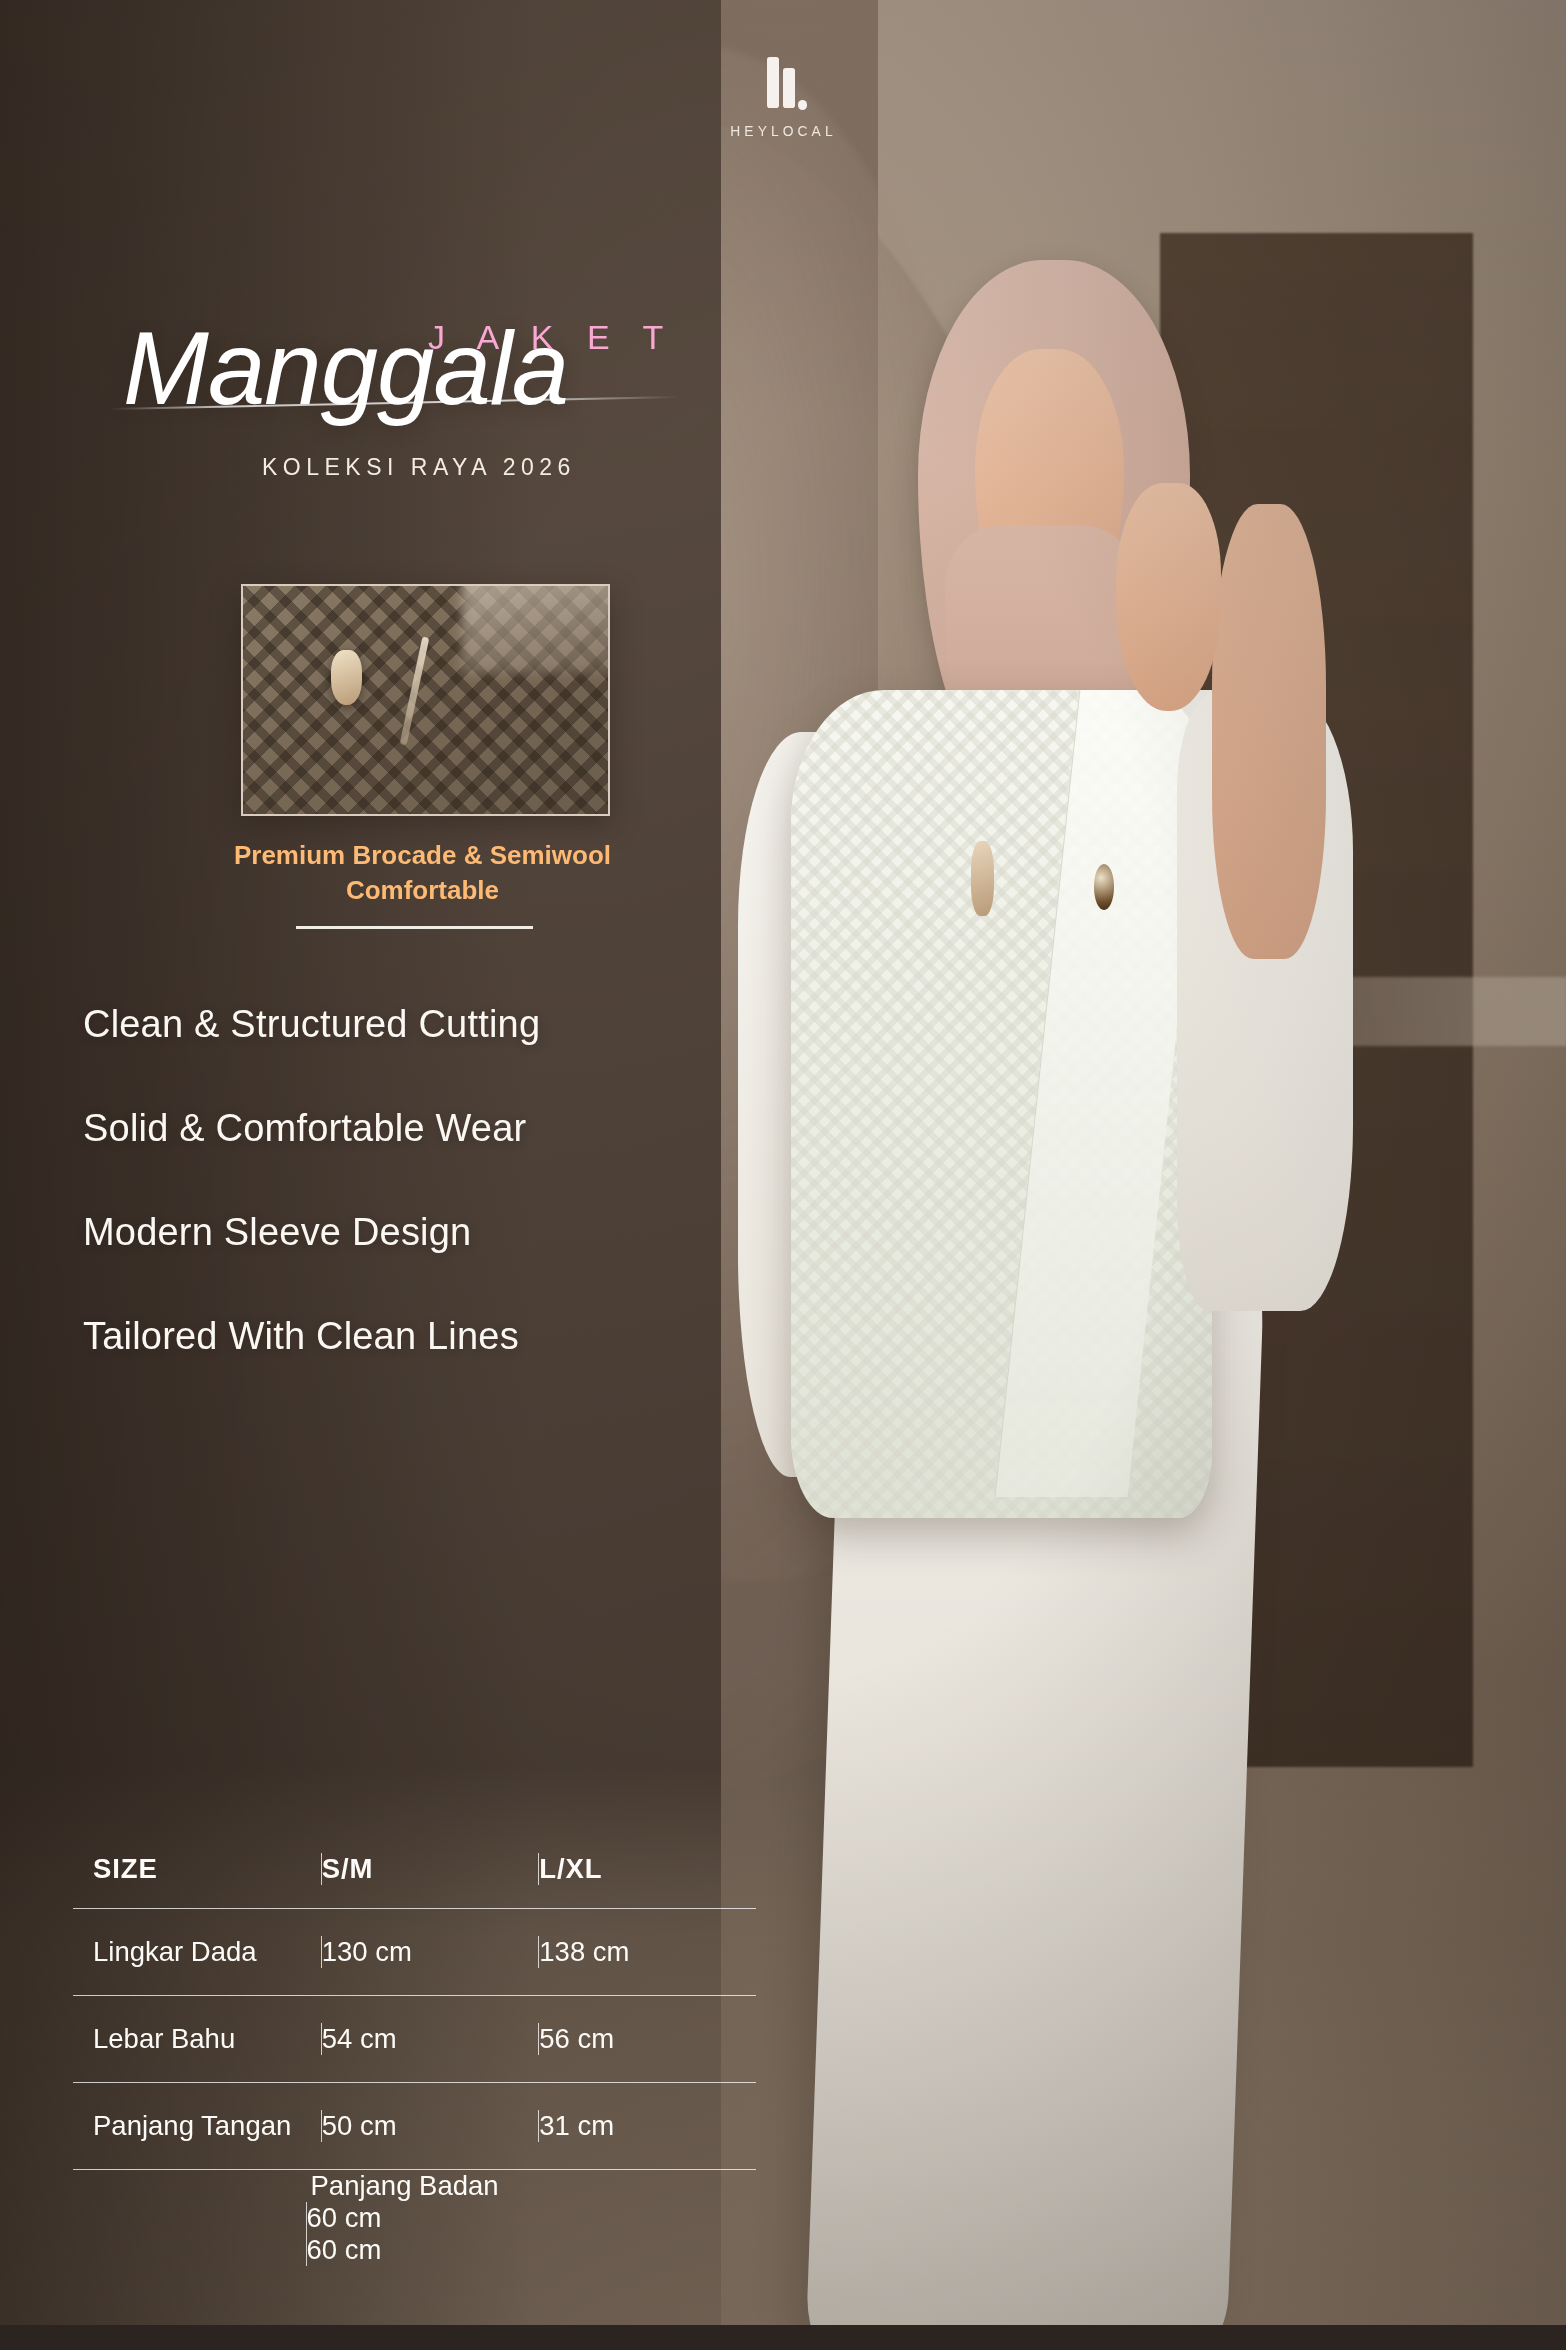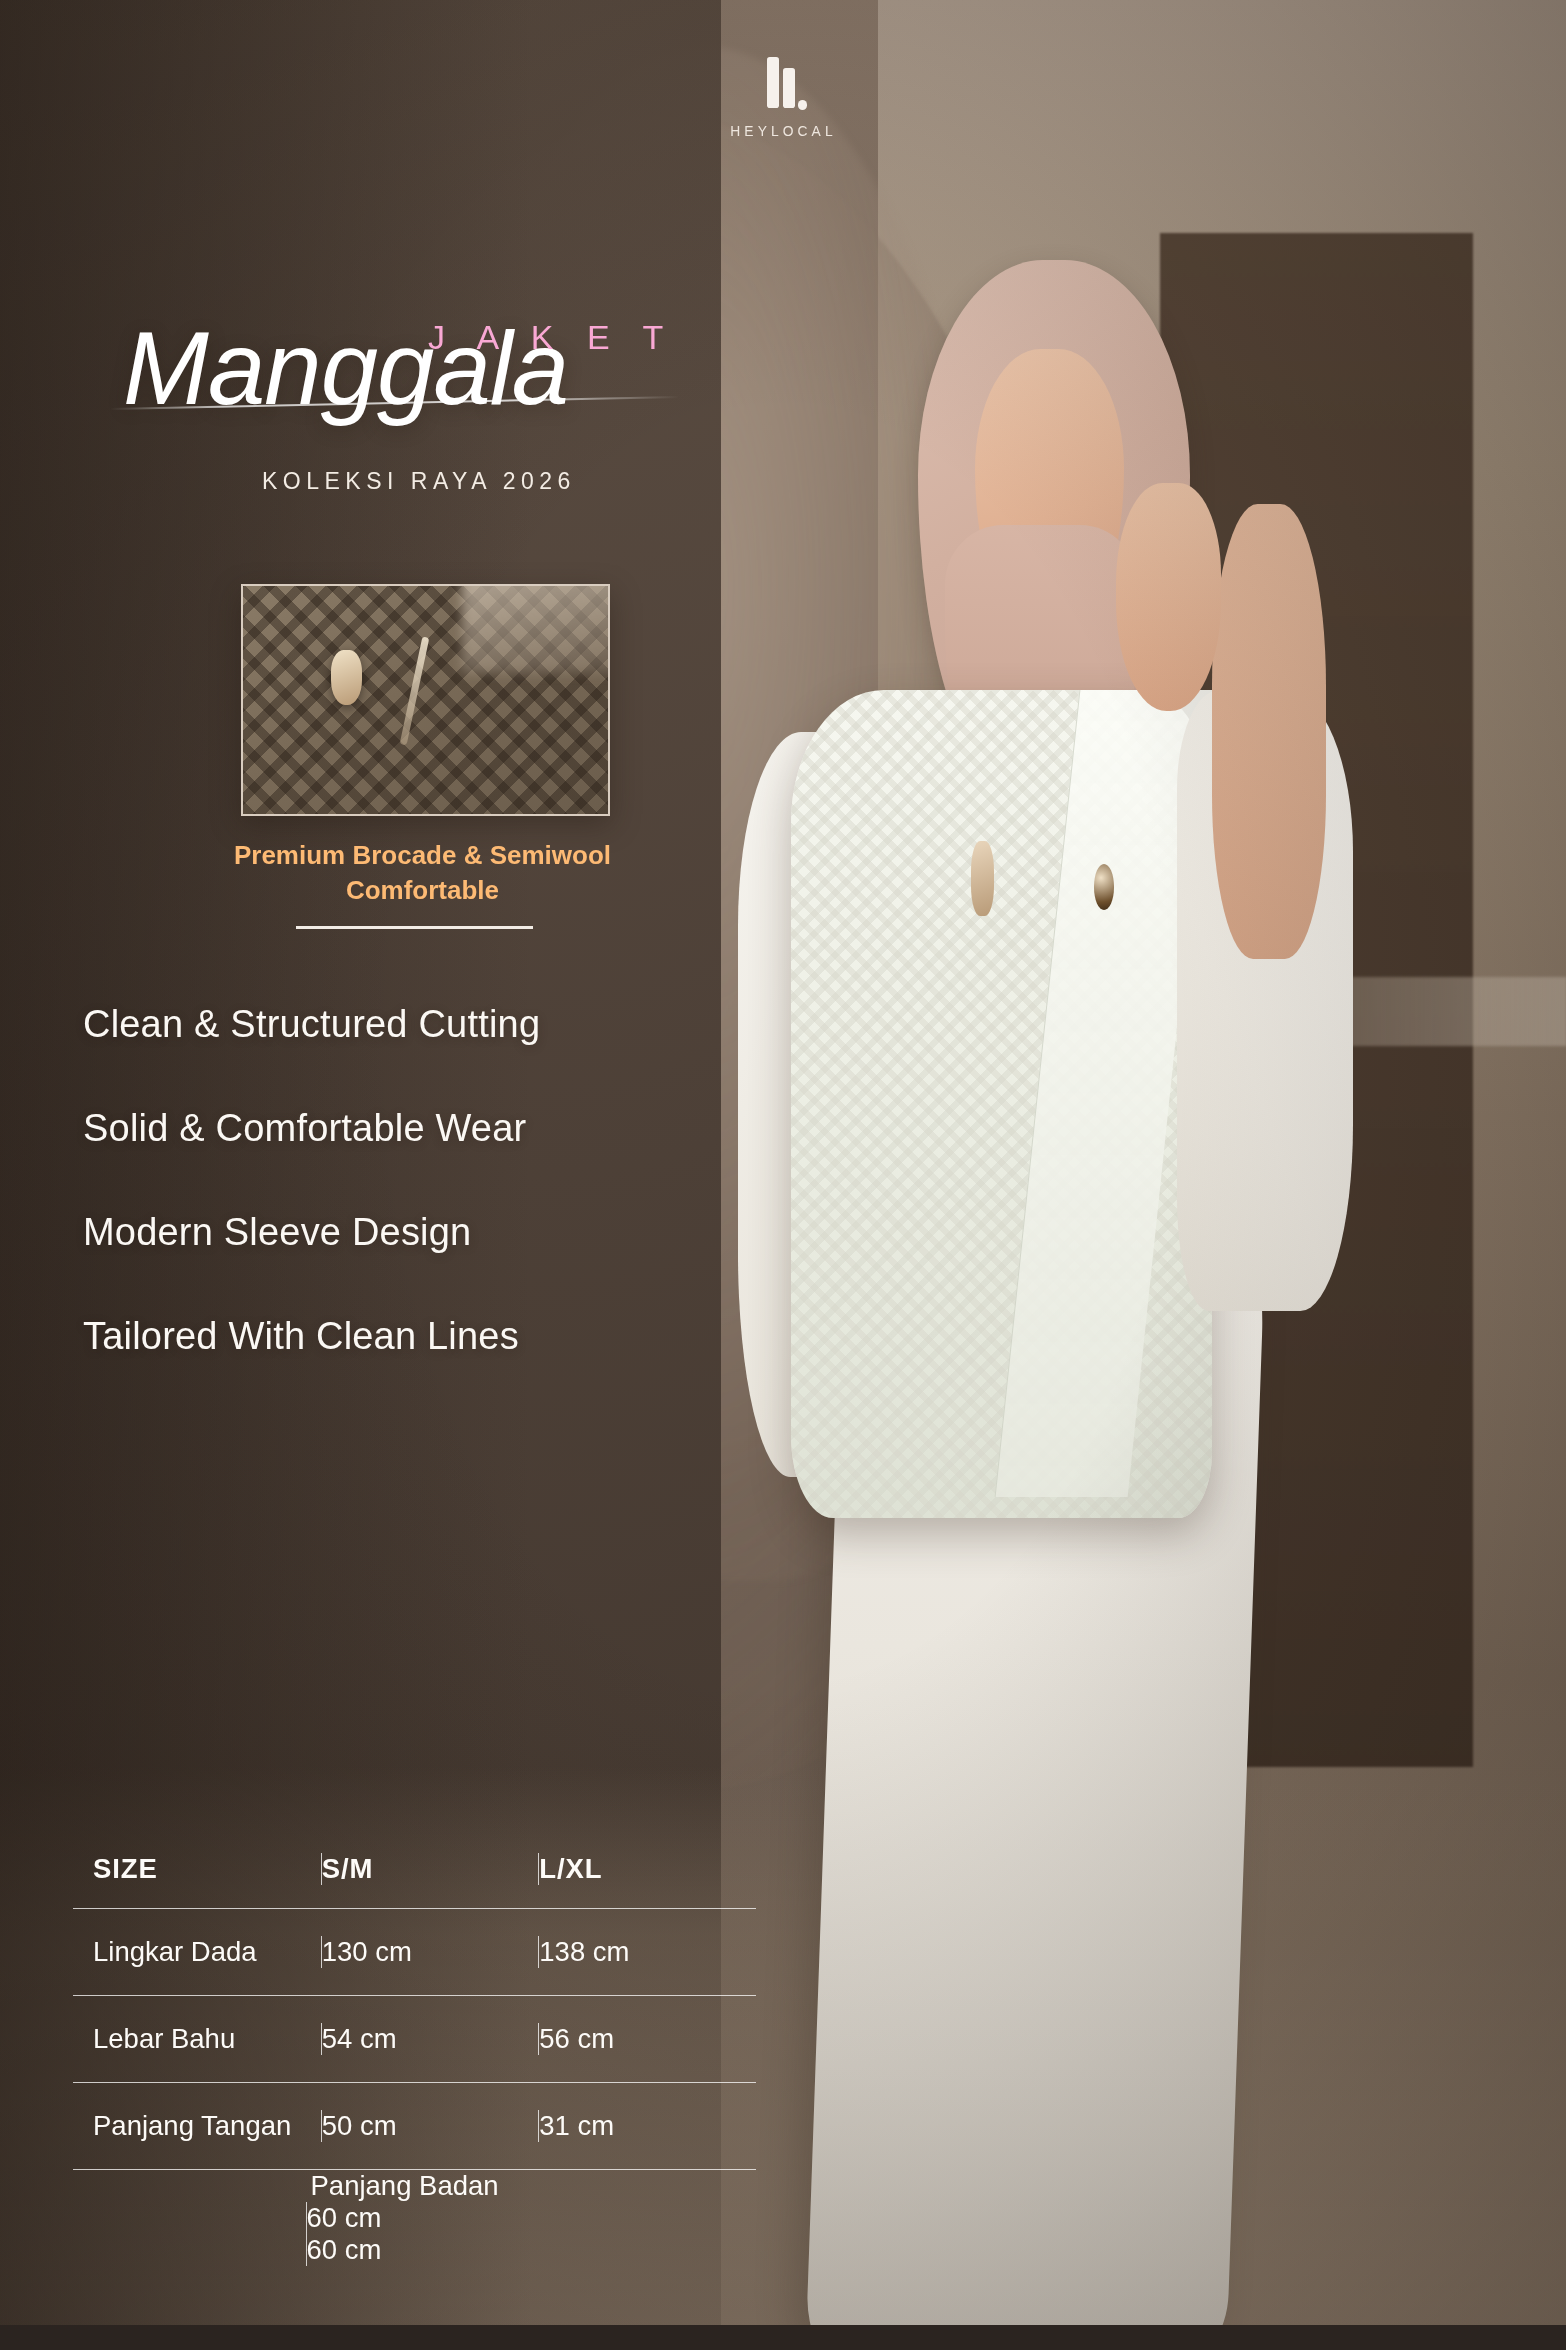--- a/index.html
+++ b/index.html
@@ -314,21 +314,21 @@
     position: absolute;
     left: 22px;
     top: 110px;
     width: 569px;
     height: 1.8px;
     background: linear-gradient(90deg, rgba(255,255,255,0), rgba(255,255,255,.85) 20%, rgba(255,255,255,.9) 72%, rgba(255,255,255,0));
     transform: rotate(-1.2deg);
     opacity: .85;
   }
   .collection {
-    margin: 47px 0 0 174px;
+    margin: 33px 0 0 174px;
     font-size: 23px;
     letter-spacing: 5.5px;
     color: #f3ece4;
   }
 
   
   .swatch {
     position: absolute;
     left: 241px;
     top: 584px;

